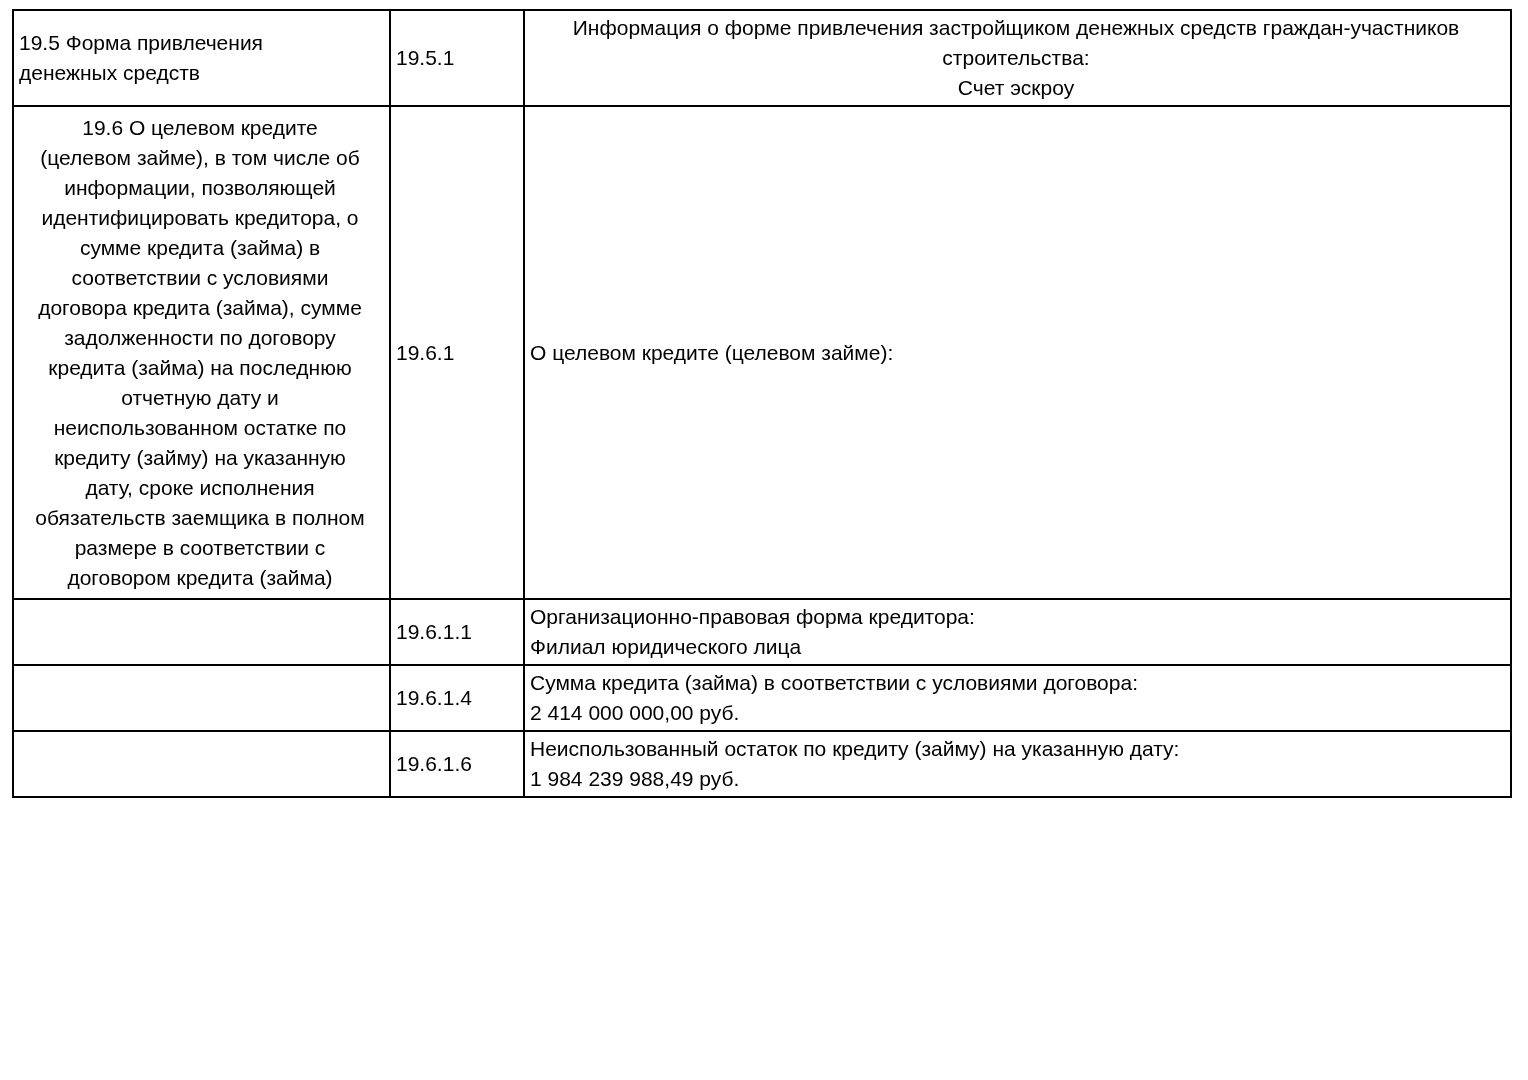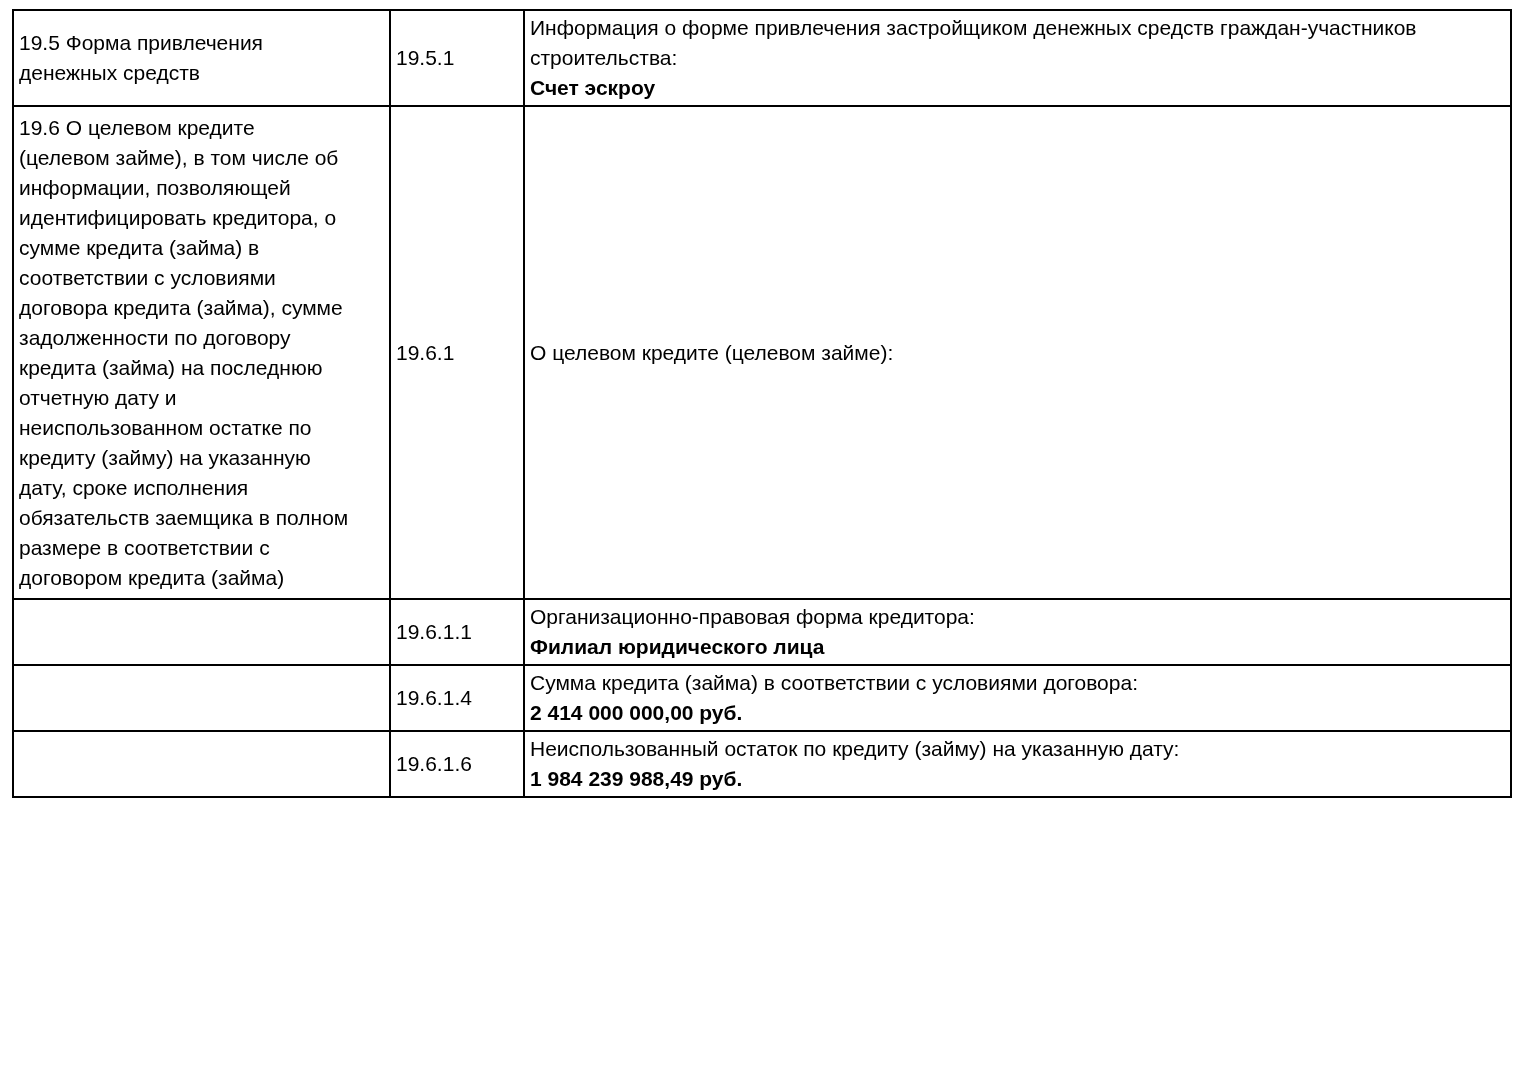--- a/index.html
+++ b/index.html
@@ -34,25 +34,25 @@
     overflow: hidden;
   }
   col.c-section { width: 377px; }
   col.c-code    { width: 134px; }
   col.c-content { width: 987px; }
 
   tr.r-195   { height: 68px; margin-top: 28px; }
   tr.r-196   { height: 493px; margin-top: 36px; }
   tr.r-sub   { height: 64px; }
 
-  td.v-top { vertical-align: top; padding-top: 4px; }
+  td.v-top { vertical-align: top; padding-top: 4px; text-align: center; }
 
   .section-label { white-space: pre-line; }
   .field-label   { white-space: pre-line; }
-  .field-value   { font-weight: bold; white-space: pre-line; }
+  .field-value   { font-weight: normal; white-space: pre-line; }
   .code-text     { white-space: nowrap; }
 </style>
 </head>
 <body>
 
 <div class="page">
   <table class="decl">
     <colgroup>
       <col class="c-section">
       <col class="c-code">

